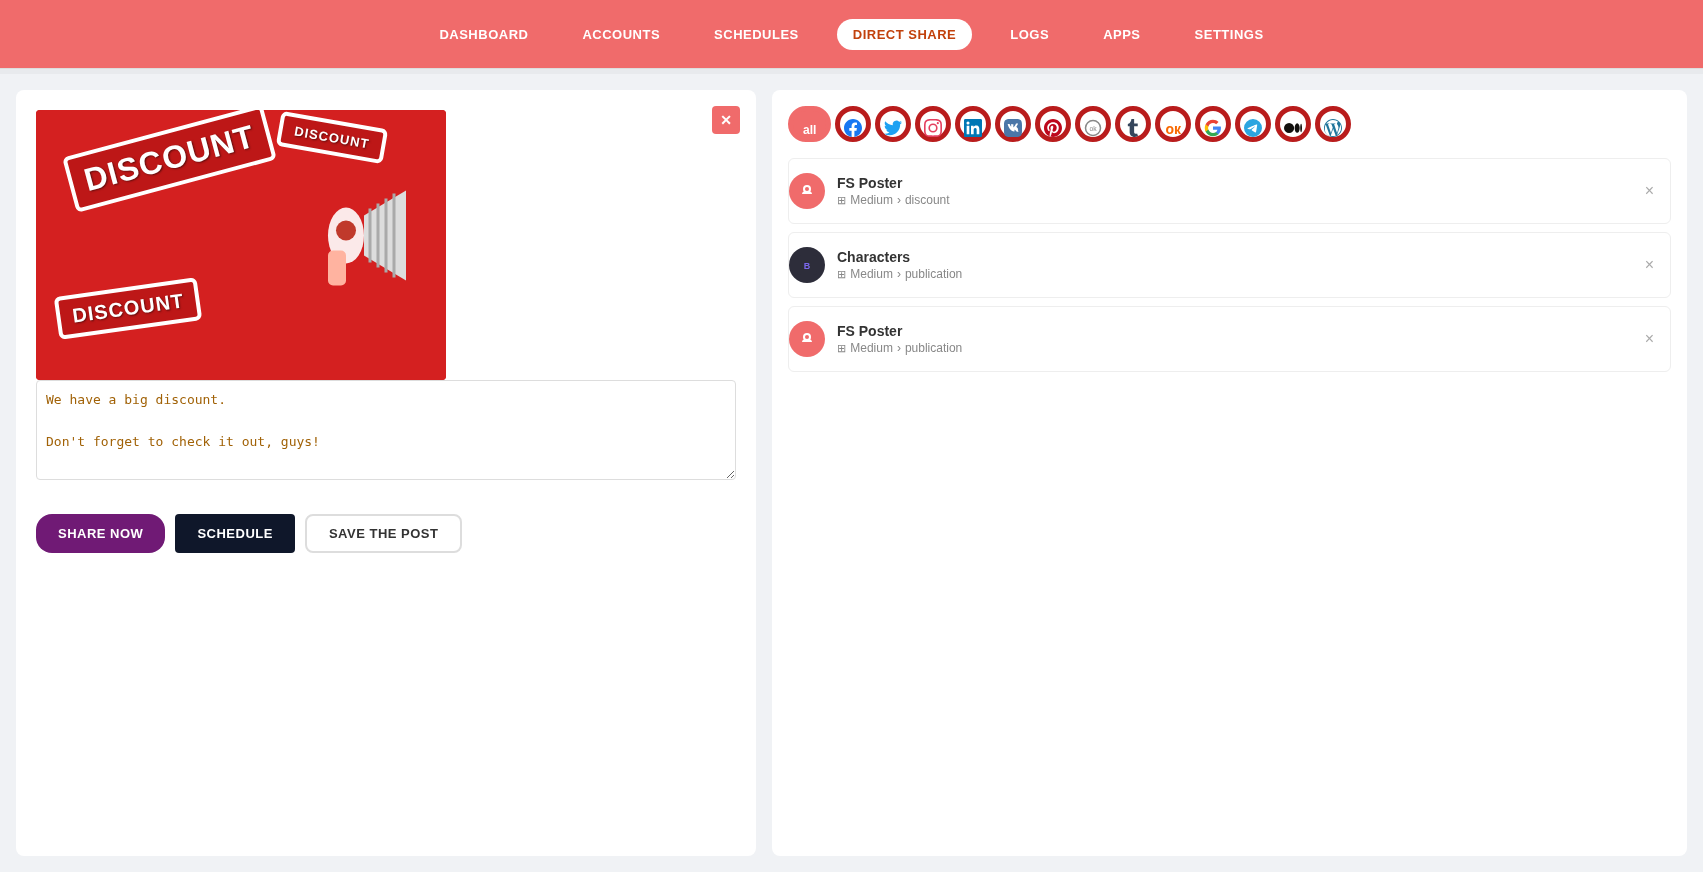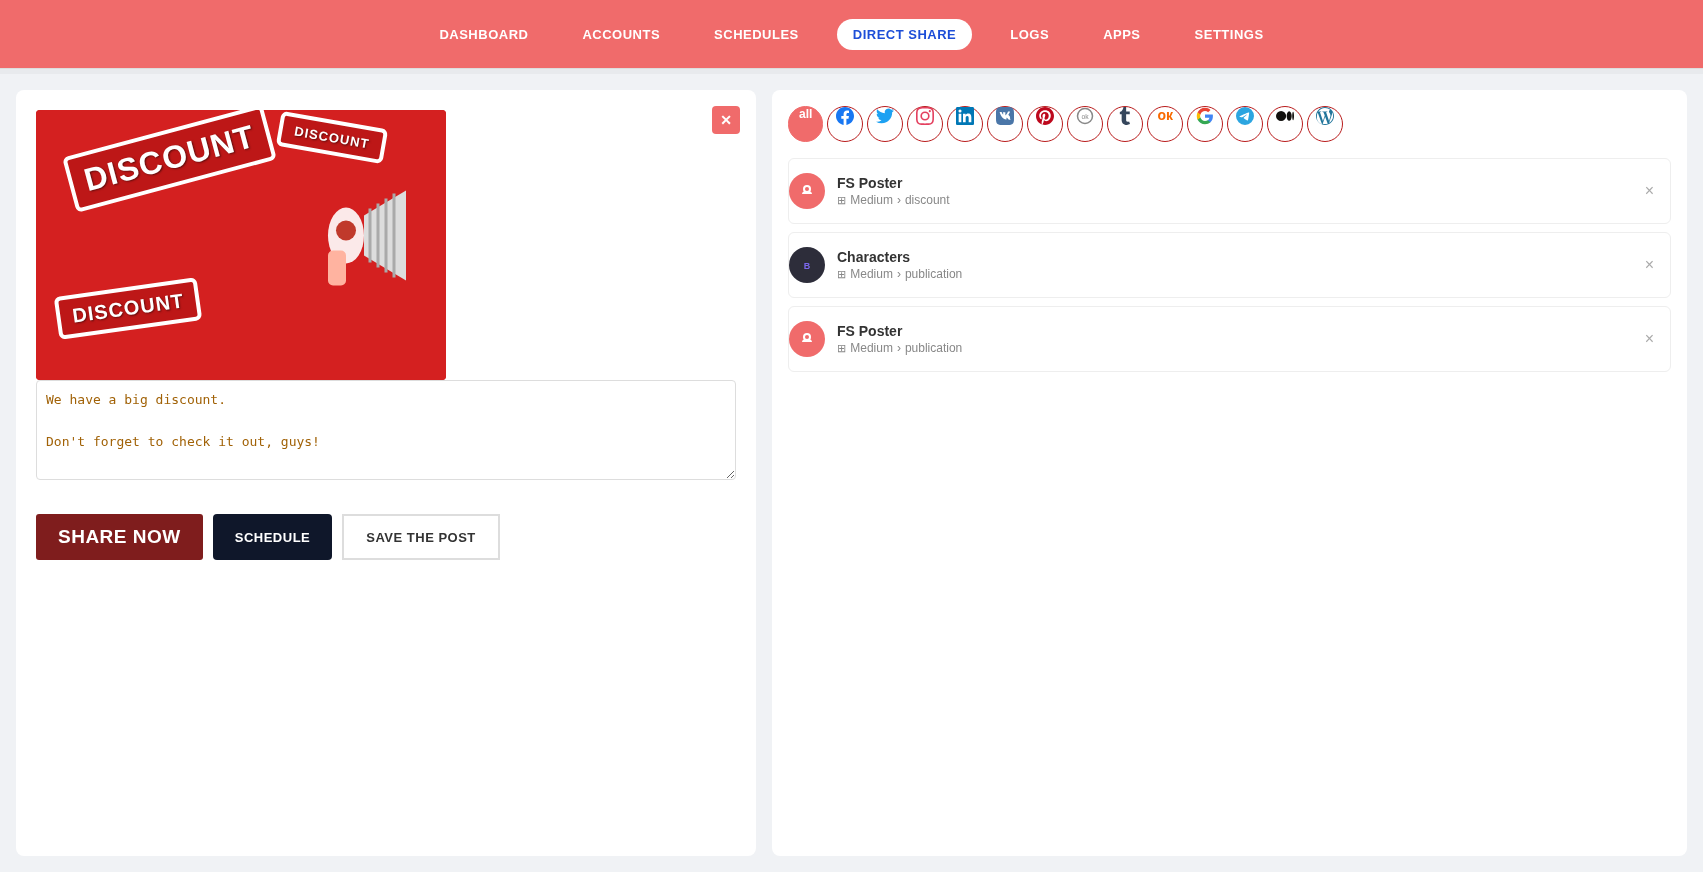--- a/index.html
+++ b/index.html
@@ -1,21 +1,21 @@
 <!DOCTYPE html>
 <html><head>
   <meta charset="utf-8">
   <style>
     * { box-sizing: border-box; margin: 0; padding: 0; }
     body { font-family: -apple-system, BlinkMacSystemFont, 'Segoe UI', sans-serif; background: #f0f2f5; min-height: 872px; }
 
     
     .nav { background: #f06b6b; display: flex; align-items: center; justify-content: center; gap: 22px; height: 68px; }
     .nav-item { color: white; font-size: 13px; font-weight: 600; letter-spacing: 0.5px; cursor: pointer; text-transform: uppercase; padding: 8px 16px; border-radius: 20px; }
-    .nav-item.active { background: white; color: #1d4ed8; }
+    .nav-item.active { background: white; color: #c2410c; }
 
     
     .nav-divider { height: 6px; background: #e8eaed; border-top: 1px solid #ddd; }
 
     
     .main { display: flex; gap: 0; padding: 16px; min-height: calc(872px - 74px); }
 
     
     .left-panel { background: white; border-radius: 8px; padding: 20px; flex: 0 0 740px; margin-right: 16px; position: relative; }
     .close-btn { position: absolute; top: 16px; right: 16px; background: #f06b6b; color: white; border: none; width: 28px; height: 28px; border-radius: 4px; font-size: 14px; cursor: pointer; display: flex; align-items: center; justify-content: center; font-weight: bold; }
@@ -27,30 +27,30 @@
     .stamp-1 { position: absolute; top: 20px; left: 30px; transform: rotate(-15deg); font-size: 32px; }
     .stamp-2 { position: absolute; top: 10px; right: 60px; transform: rotate(10deg); font-size: 14px; }
     .stamp-3 { position: absolute; bottom: 50px; left: 20px; transform: rotate(-8deg); font-size: 20px; }
     .megaphone { position: absolute; right: 30px; top: 50%; transform: translateY(-50%); font-size: 80px; }
 
     .char-count-row { display: flex; justify-content: space-between; align-items: center; margin-top: 18px; margin-bottom: 8px; }
     .char-count-label { font-size: 13px; color: #333; }
     .char-count-val { font-size: 13px; color: #555; }
     .message-textarea { width: 100%; height: 100px; border: 1px solid #ddd; border-radius: 4px; padding: 9px; font-size: 13px; color: #a16207; resize: vertical; outline: none; line-height: 1.6; }
     .action-buttons { display: flex; gap: 10px; margin-top: 30px; }
-    .btn-share { background: #7f1d1d; color: white; border: none; padding: 12px 22px; border-radius: 3px; font-size: 19px; font-weight: 700; cursor: pointer; text-transform: uppercase; letter-spacing: 0.5px; }
+    .btn-share { background: #701a75; color: white; border: none; padding: 12px 22px; border-radius: 16px; font-size: 13px; font-weight: 700; cursor: pointer; text-transform: uppercase; letter-spacing: 0.5px; }
     .btn-schedule { background: #0f172a; color: white; border: none; padding: 12px 22px; border-radius: 4px; font-size: 13px; font-weight: 700; cursor: pointer; text-transform: uppercase; letter-spacing: 0.5px; }
-    .btn-save { background: white; color: #333; border: 2px solid #ddd; padding: 4px 22px; border-radius: 0; font-size: 13px; font-weight: 600; cursor: pointer; text-transform: uppercase; letter-spacing: 0.5px; }
+    .btn-save { background: white; color: #333; border: 2px solid #ddd; padding: 4px 22px; border-radius: 8px; font-size: 13px; font-weight: 600; cursor: pointer; text-transform: uppercase; letter-spacing: 0.5px; }
 
     
     .right-panel { background: white; border-radius: 8px; flex: 1; padding: 16px; }
 
     
     .social-icons-row { display: flex; align-items: center; gap: 4px; margin-bottom: 16px; flex-wrap: wrap; }
-    .social-icon { width: 36px; height: 36px; border-radius: 50%; border: 1px solid #b91c1c; display: flex; align-items: flex-start; justify-content: center; cursor: pointer; font-size: 14px; color: #555; background: white; }
+    .social-icon { width: 36px; height: 36px; border-radius: 50%; border: 5px solid #b91c1c; display: flex; align-items: flex-end; justify-content: center; cursor: pointer; font-size: 14px; color: #555; background: white; }
     .social-icon.all-btn { background: #f06b6b; color: white; border-color: #f06b6b; font-size: 12px; font-weight: 700; border-radius: 20px; padding: 0 10px; width: auto; }
 
     
     .account-item { display: flex; align-items: center; padding: 14px 0; border: 1px solid #eee; border-radius: 6px; margin-bottom: 8px; position: relative; }
     .account-avatar { width: 36px; height: 36px; border-radius: 50%; margin-right: 12px; display: flex; align-items: center; justify-content: center; font-size: 16px; flex-shrink: 0; }
     .avatar-red { background: #f06b6b; }
     .avatar-dark { background: #2d2d3a; }
     .account-info { flex: 1; }
     .account-name { font-size: 14px; font-weight: 600; color: #333; }
     .account-meta { font-size: 12px; color: #888; margin-top: 2px; display: flex; align-items: center; gap: 4px; }

